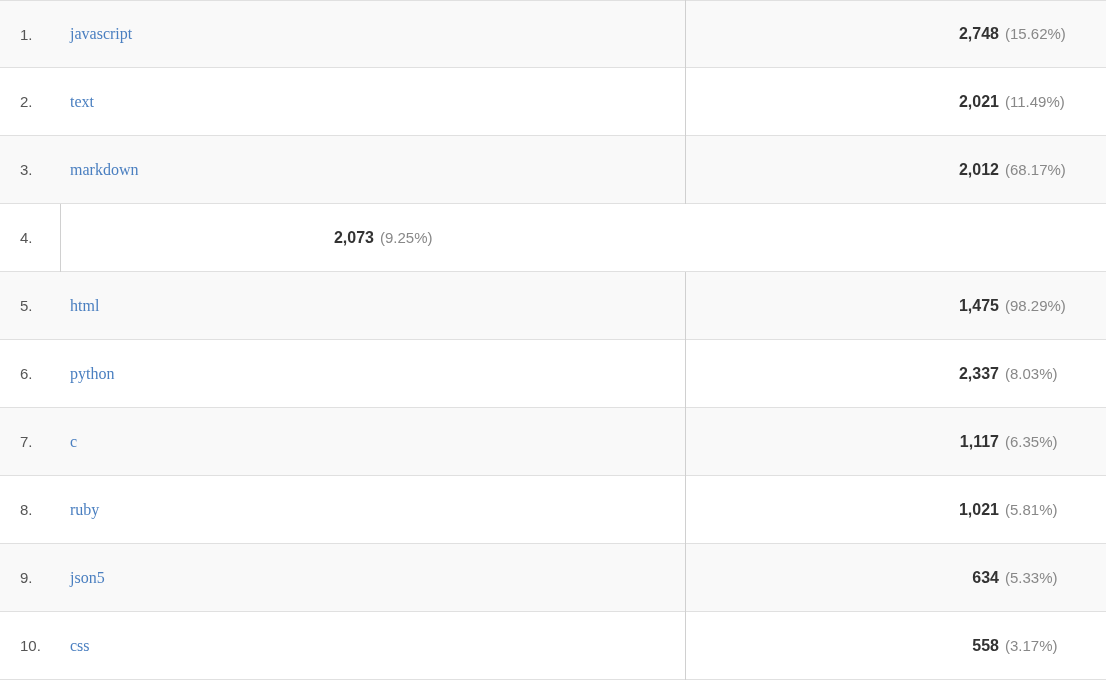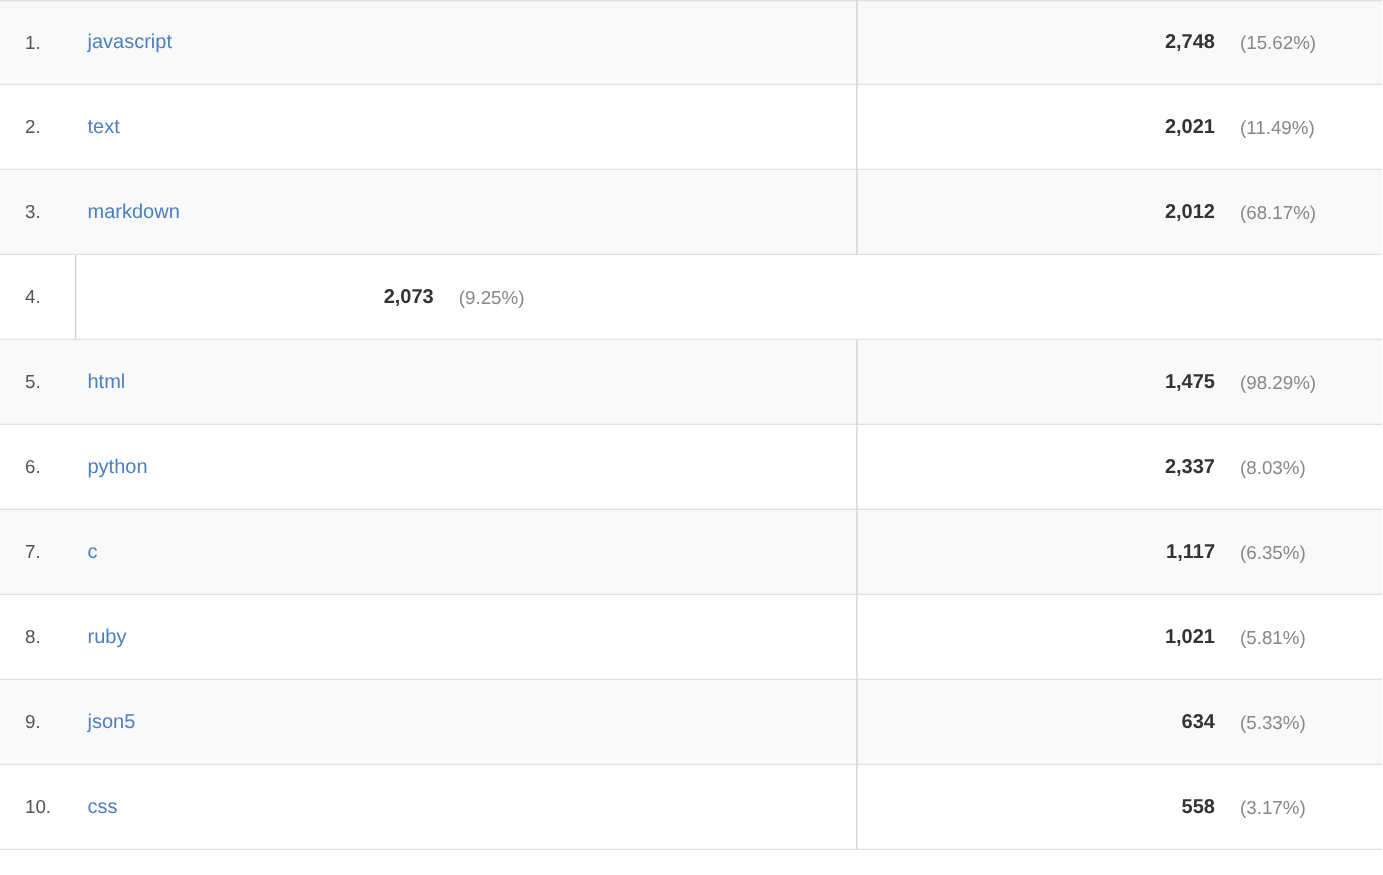--- a/index.html
+++ b/index.html
@@ -49,50 +49,51 @@
 
     .col-name {
       flex: 1;
       padding-left: 10px;
     }
 
     .col-name a {
       color: #4a7fc0;
       text-decoration: none;
       font-size: 16px;
+      font-family: Liberation Serif, serif;
     }
 
     .col-divider {
       width: 1px;
       background: #d0d0d0;
       height: 68px;
       flex-shrink: 0;
     }
 
     .col-stats {
       width: 420px;
       display: flex;
-      align-items: flex-end;
+      align-items: flex-start;
       justify-content: flex-end;
-      padding-right: 34px;
+      padding-right: 21px;
       flex-shrink: 0;
     }
 
     .stat-count {
       font-weight: bold;
       font-size: 16px;
       color: #333333;
       min-width: 60px;
       text-align: right;
     }
 
     .stat-percent {
       color: #888888;
       font-size: 15px;
-      margin-left: 20px;
+      margin-left: 6px;
       min-width: 80px;
     }
   </style>
 </head>
 <body>
 
 <div class="table-container">
 <div class="table-row">
       <div class="col-rank">1.</div>
       <div class="col-name">

